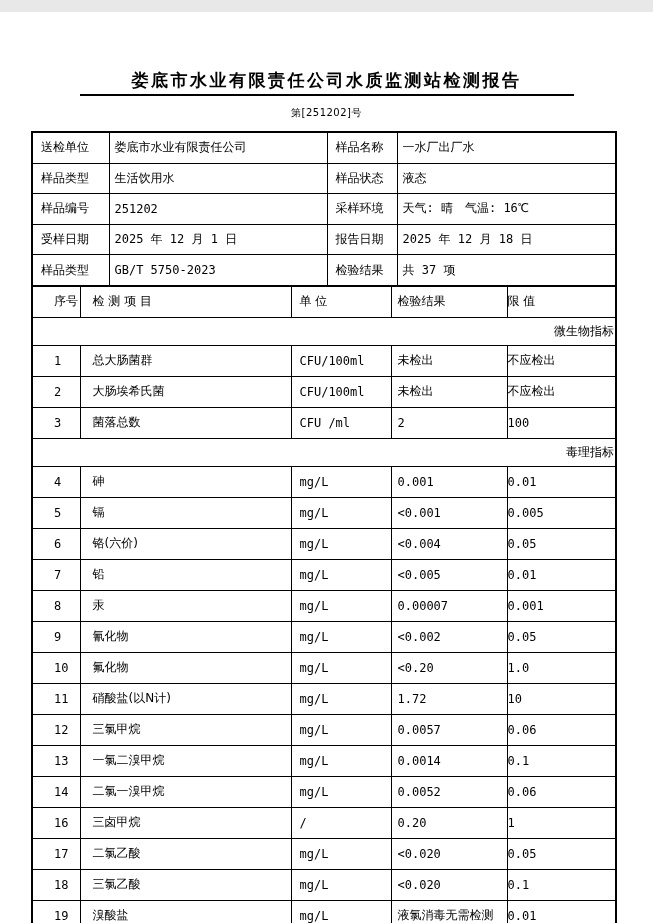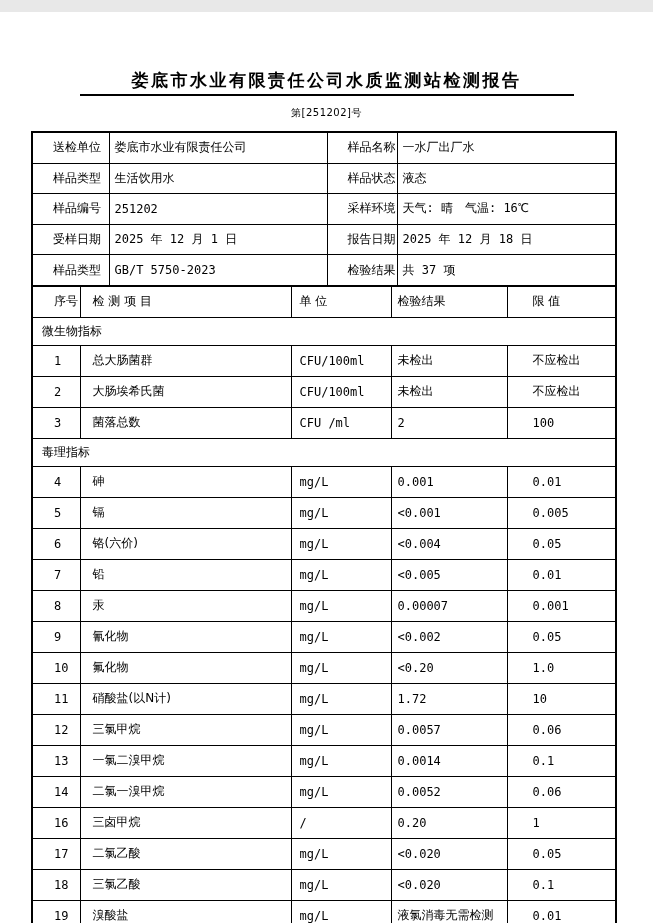--- a/index.html
+++ b/index.html
@@ -14,31 +14,31 @@
   }
   .title-rule { width:494px; height:2px; background:#000; margin:2px auto 0; }
   .report-no { text-align:center; font-size:10px; margin-top:10px; letter-spacing:0.5px; }
 
   table { border-collapse:collapse; table-layout:fixed; }
   td { vertical-align:middle; font-size:12px; overflow:hidden; white-space:nowrap; }
   .mono { font-family:"DejaVu Sans Mono","Liberation Mono",monospace; font-size:12px; }
 
   .info-table { margin:11px 0 0 31px; border:2px solid #000; }
   .info-table td { border:1px solid #000; height:27.6px; }
-  .c-label  { padding-left:20px; }
+  .c-label  { padding-left:8px; }
   .c-value  { padding-left:5px; }
 
   .main-table { margin:-2px 0 0 31px; border:2px solid #000; }
   .main-table td { border:1px solid #000; height:28px; }
-  .main-table tr[data-name="section-row"] td { height:25px; }
+  .main-table tr[data-name="section-row"] td { height:25px;text-align:right; }
   .c-no     { padding-left:21px; }
   .c-item   { padding-left:12px; }
   .c-unit   { padding-left:8px; }
   .c-result { padding-left:6px; }
-  .c-limit  { padding-left:25px; }
+  .c-limit  { padding-left:0; }
   .c-section{ padding-left:9px; }
 </style>
 </head>
 <body>
 
 <div class="page" data-name="report-page">
 
   <div class="title" data-name="report-title">娄底市水业有限责任公司水质监测站检测报告</div>
   <div class="title-rule" data-name="title-underline"></div>
   <div class="report-no" data-name="report-number">第[251202]号</div>

